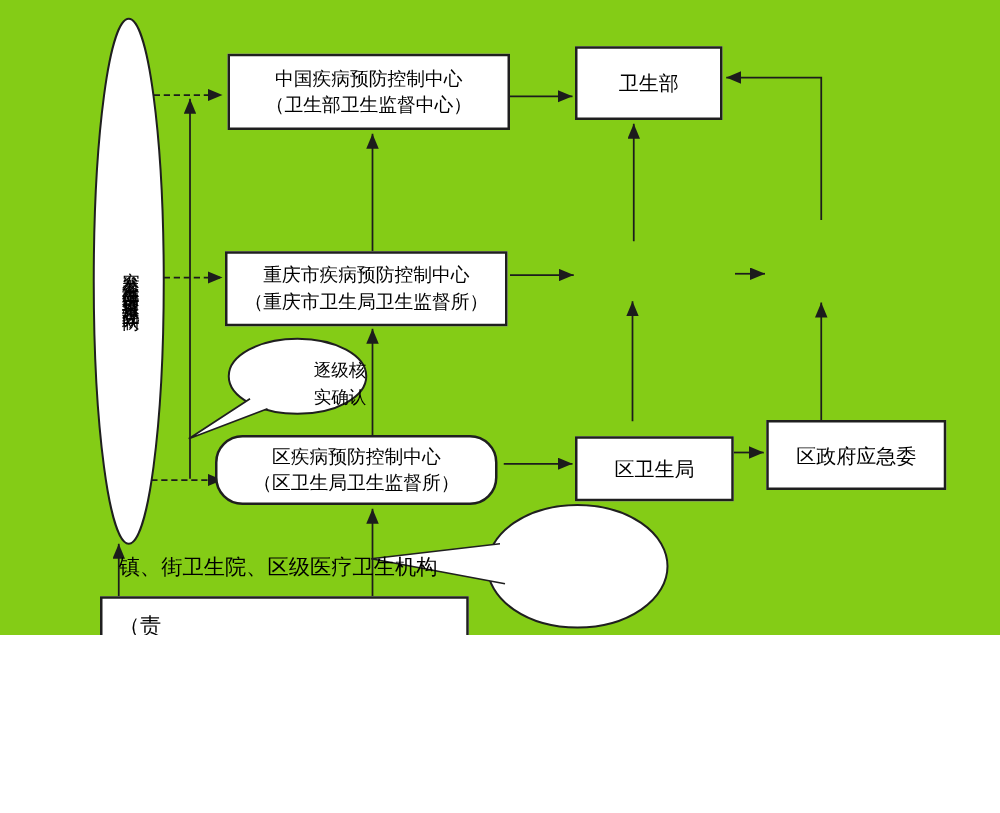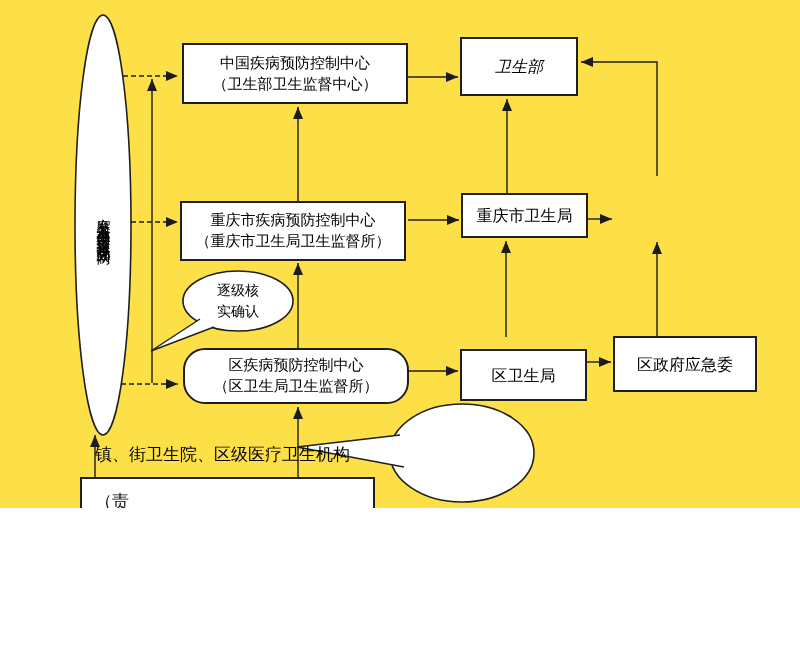--- a/index.html
+++ b/index.html
@@ -1,38 +1,38 @@
 <!DOCTYPE html>
 <html><head>
 <meta charset="utf-8">
 <style>
   html,body{margin:0;padding:0;}
   body{font-family:"DejaVu Sans",sans-serif;}
-  #canvas{position:relative;width:800px;height:508px;background:#fde047;overflow:hidden;}
+  #canvas{position:relative;width:800px;height:508px;background:#84cc16;overflow:hidden;}
   #canvas svg{position:absolute;left:0;top:0;}
   .node{
     position:absolute;background:#ffffff;border:2px solid #1f1f1f;
     display:flex;align-items:center;justify-content:center;
     text-align:center;color:#000;font-size:15px;line-height:21px;
     white-space:pre-line;box-sizing:border-box;
   }
   .node-grassroots{
     text-align:left;justify-content:flex-start;align-items:center;
     font-size:17px;line-height:47px;padding:0 13px;
   }
   .vlabel-wrap{
     position:absolute;left:87px;top:30px;width:34px;height:392px;
     display:flex;align-items:center;justify-content:center;
   }
   .vlabel-wrap span{
     writing-mode:vertical-rl;font-size:14px;letter-spacing:2px;color:#000;
   }
   .callout-label{
-    position:absolute;display:flex;align-items:center;justify-content:center;
-    text-align:center;white-space:pre-line;color:#000;
+    position:absolute;display:flex;align-items:flex-end;justify-content:center;
+    text-align:center;white-space:pre-line;color:#000;margin-left:34px;
   }
   .callout-verify-label{left:185px;top:273px;width:106px;height:56px;font-size:14px;line-height:21px;}
   .callout-phone-label{left:394px;top:406px;width:136px;height:94px;font-size:15px;line-height:30px;}
 </style>
 </head>
 <body>
 
 <div id="canvas">
 
   <svg width="800" height="650" viewBox="0 0 800 650">
@@ -73,35 +73,32 @@
 
   <div class="vlabel-wrap">
     <span>突发公共卫生事件网络直报系统（互联网）</span>
   </div>
 
   <div class="node" style="left:182px;top:43px;width:226px;height:61px;">
     <span>中国疾病预防控制中心
 （卫生部卫生监督中心）</span>
   </div>
 
-  <div class="node" style="left:460px;top:37px;width:118px;height:59px;font-size:16px;font-style:italic;">
+  <div class="node" style="left:460px;top:37px;width:118px;height:59px;font-size:16px;">
     <span>卫生部</span>
   </div>
 
   <div class="node" style="left:180px;top:201px;width:226px;height:60px;">
     <span>重庆市疾病预防控制中心
 （重庆市卫生局卫生监督所）</span>
   </div>
 
-  <div class="node" style="left:461px;top:193px;width:127px;height:45px;font-size:16px;">
-    <span>重庆市卫生局</span>
-  </div>
 
 
-  <div class="node" style="left:183px;top:348px;width:226px;height:56px;border-radius:22px;">
+  <div class="node" style="left:172px;top:348px;width:226px;height:56px;border-radius:22px;">
     <span>区疾病预防控制中心
 （区卫生局卫生监督所）</span>
   </div>
 
   <div class="node" style="left:460px;top:337px;width:127px;height:52px;font-size:16px;margin-top:12px;">
     <span>区卫生局</span>
   </div>
 
   <div class="node" style="left:613px;top:336px;width:144px;height:56px;font-size:16px;text-align:right;">
     <span>区政府应急委</span>

